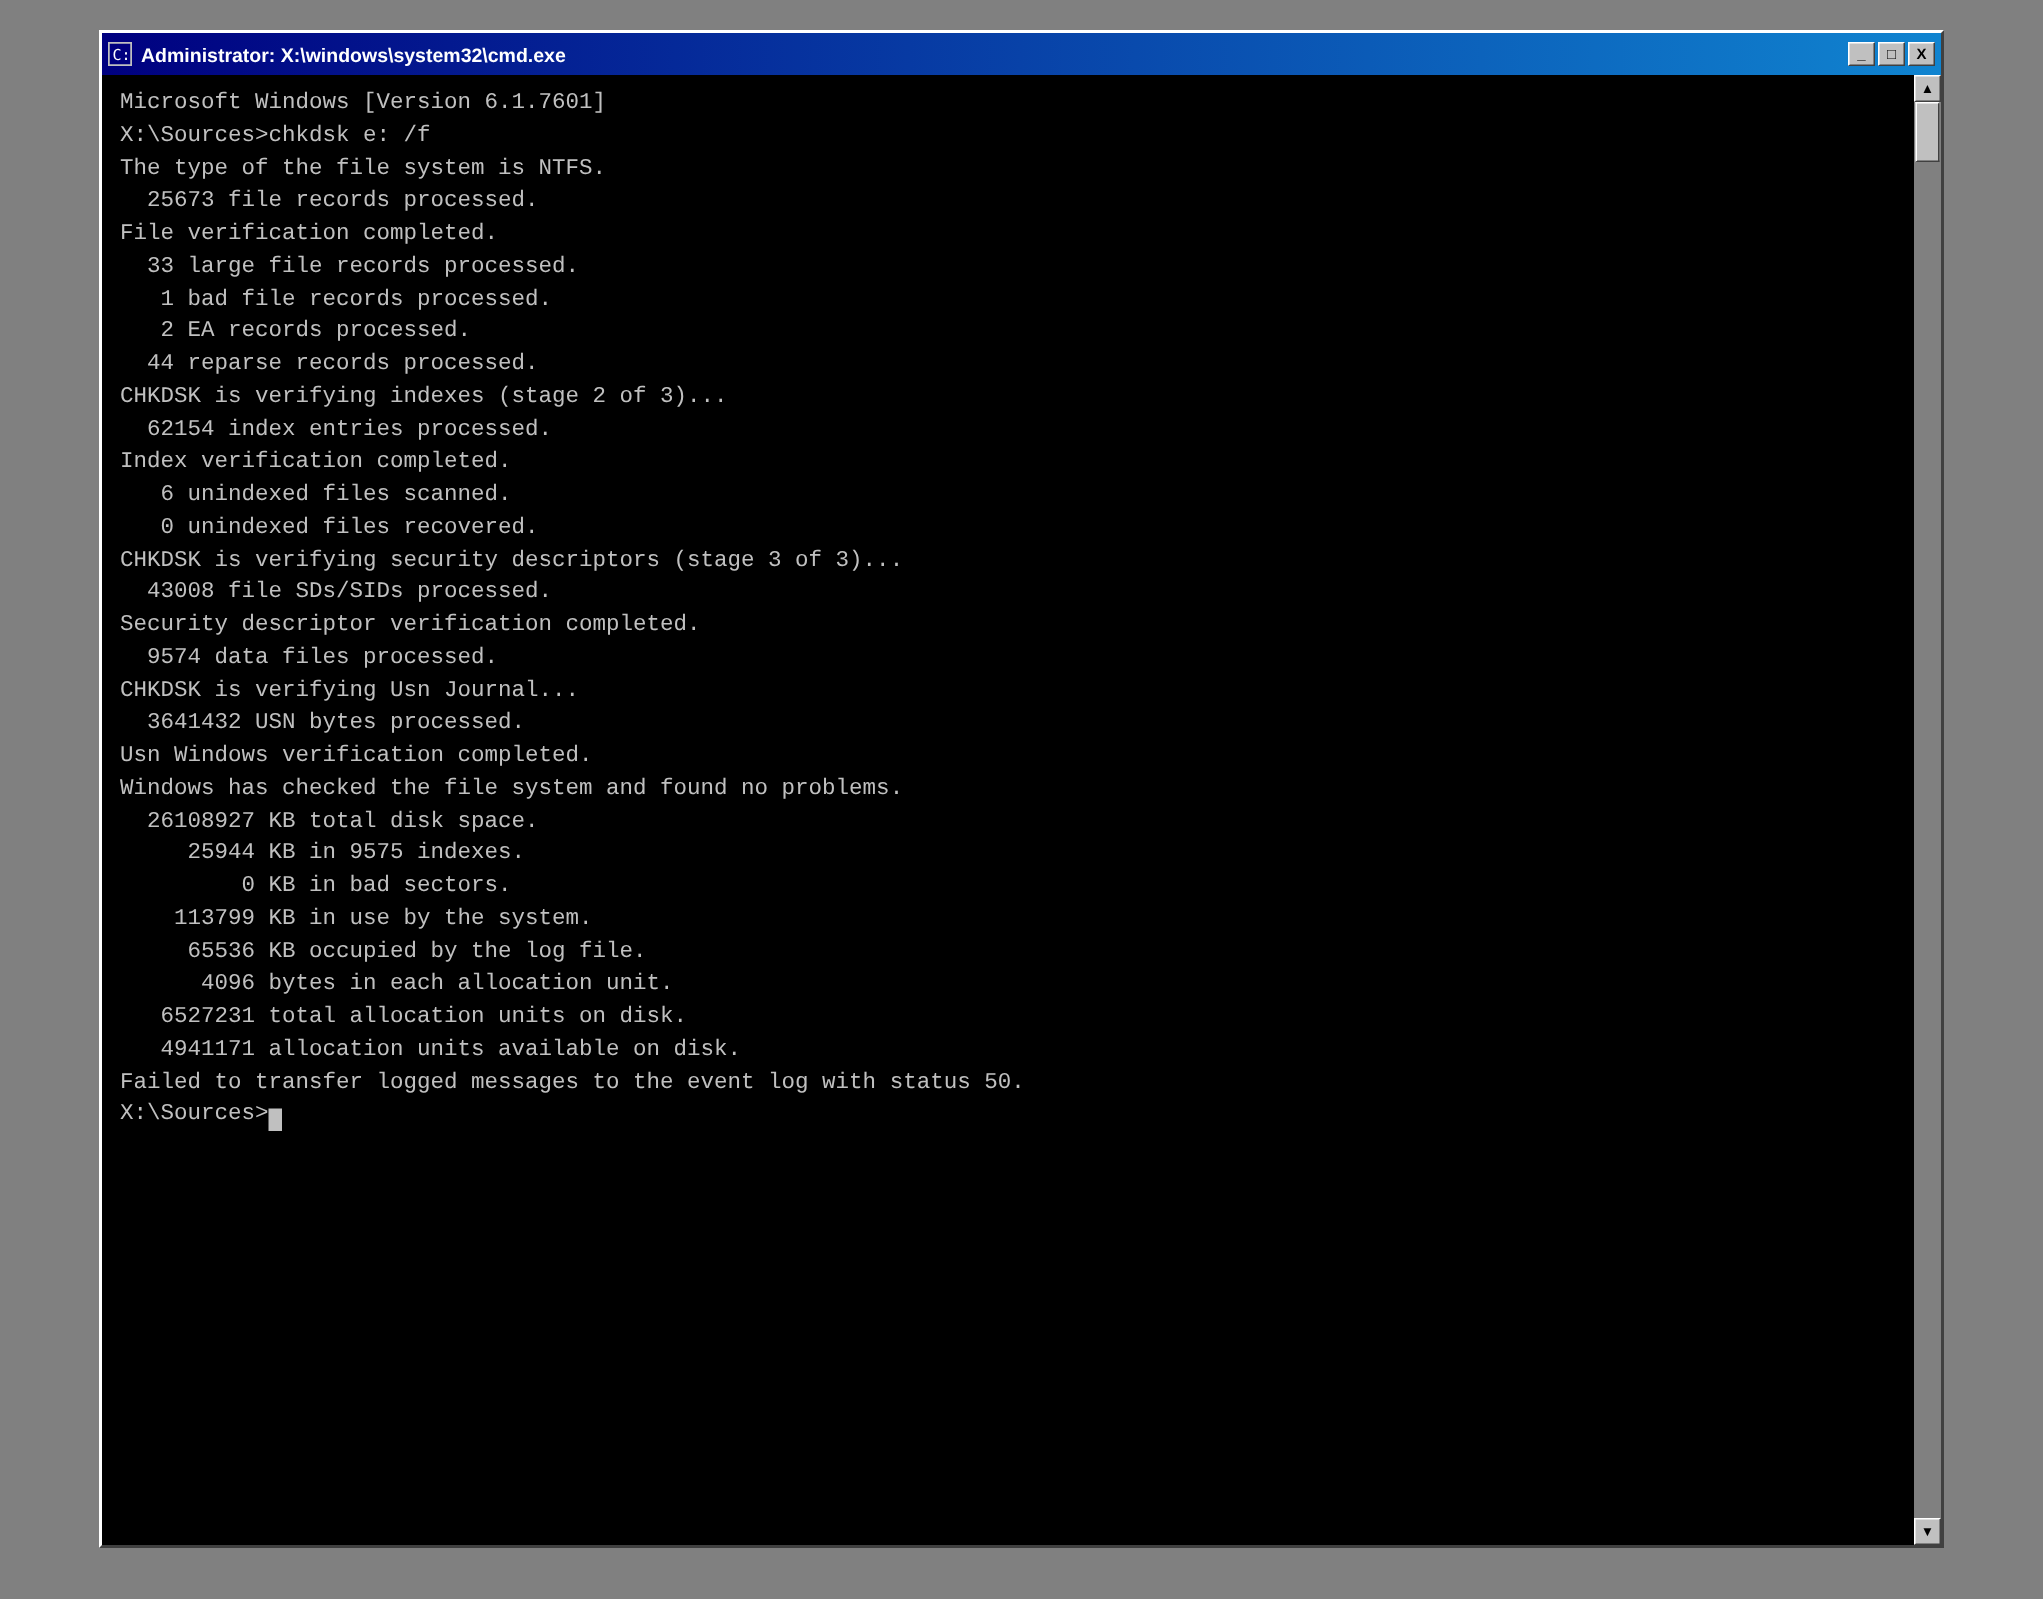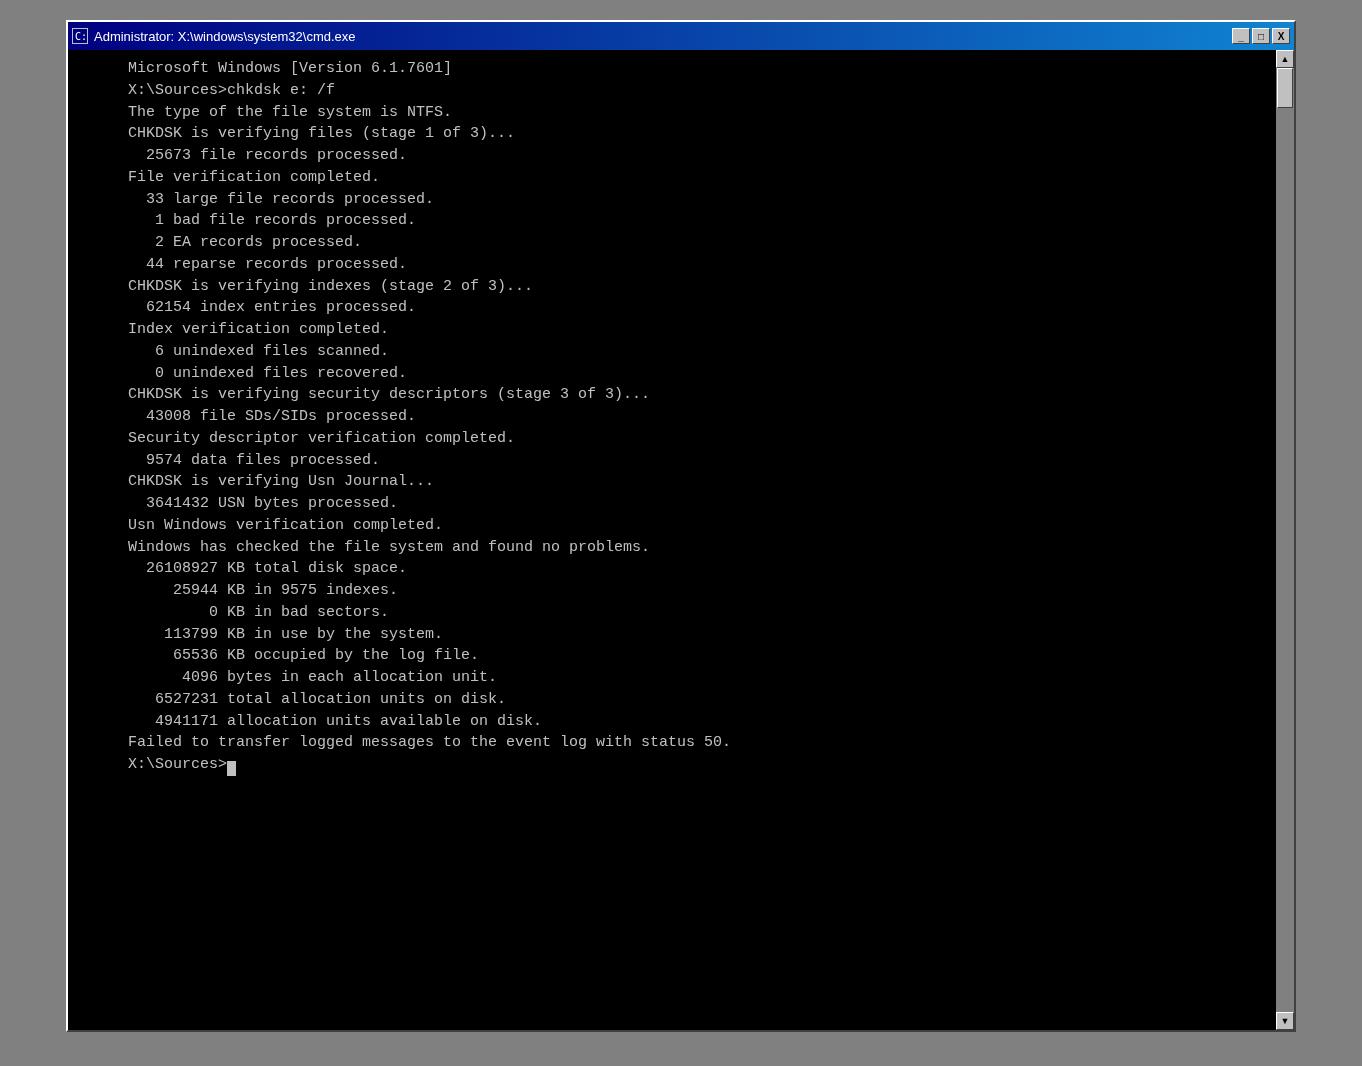--- a/index.html
+++ b/index.html
@@ -46,21 +46,21 @@
       background: #c0c0c0;
       display: flex;
       align-items: center;
       justify-content: center;
       font-size: 10px;
     }
 
     .title-bar-text {
       color: white;
       font-size: 13px;
-      font-weight: normal;
+      font-weight: bold;
     }
 
     .title-bar-buttons {
       display: flex;
       gap: 2px;
     }
 
     .title-btn {
       width: 18px;
       height: 16px;
@@ -89,21 +89,20 @@
       font-family: "Courier New", Courier, monospace;
       font-size: 15px;
       color: #c0c0c0;
       line-height: 1.45;
       min-height: 980px;
     }
 
     .console-line {
       white-space: pre;
       display: block;
-      margin-left: 48px;
     }
 
     .scrollbar {
       width: 18px;
       background: #c0c0c0;
       display: flex;
       flex-direction: column;
       align-items: center;
     }
 
@@ -176,21 +175,20 @@
   </div>
 
   <div class="window-body">
 
     <div class="console-area" id="console-output">
     <span class="console-line">Microsoft Windows [Version 6.1.7601]</span>
         <span class="console-line"></span>
         <span class="console-line">X:\Sources&gt;chkdsk e: /f</span>
         <span class="console-line">The type of the file system is NTFS.</span>
         <span class="console-line"></span>
-        <span class="console-line">CHKDSK is verifying files (stage 1 of 3)...</span>
         <span class="console-line">  25673 file records processed.</span>
         <span class="console-line">File verification completed.</span>
         <span class="console-line">  33 large file records processed.</span>
         <span class="console-line">   1 bad file records processed.</span>
         <span class="console-line">   2 EA records processed.</span>
         <span class="console-line">  44 reparse records processed.</span>
         <span class="console-line">CHKDSK is verifying indexes (stage 2 of 3)...</span>
         <span class="console-line">  62154 index entries processed.</span>
         <span class="console-line">Index verification completed.</span>
         <span class="console-line">   6 unindexed files scanned.</span>

